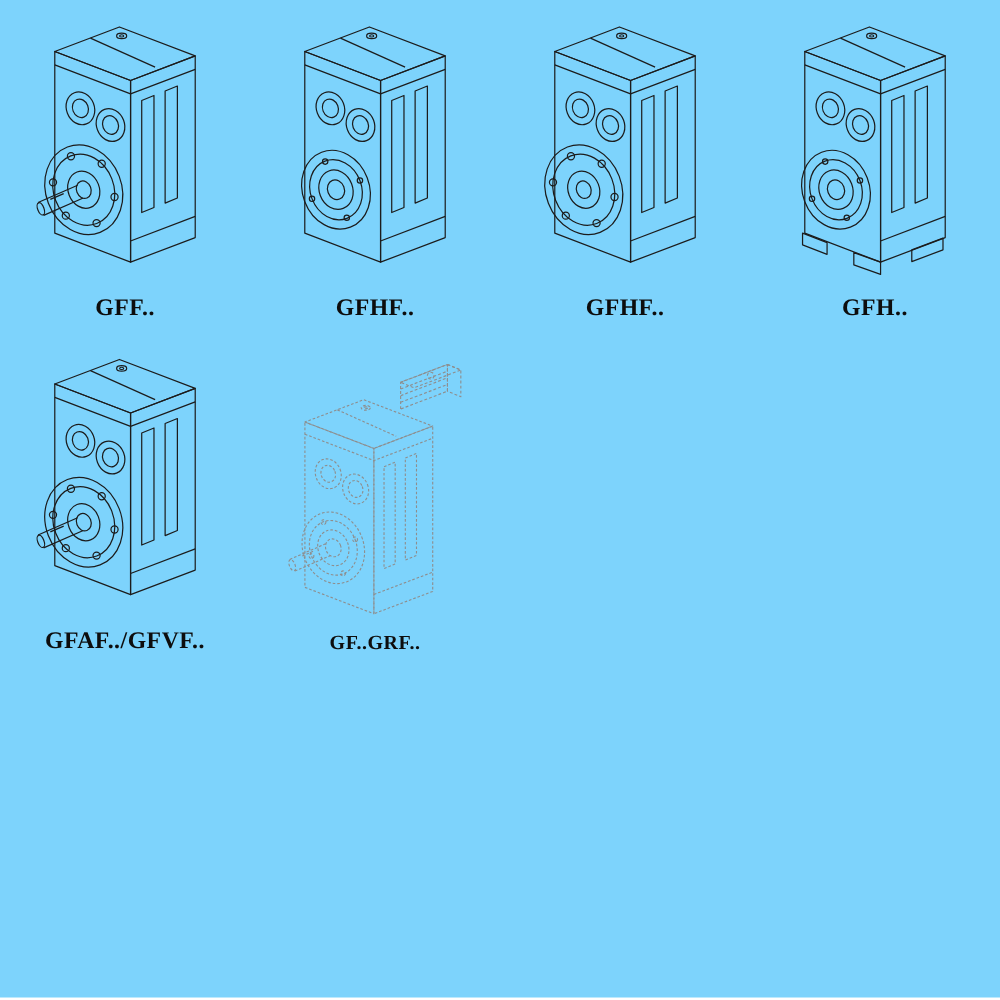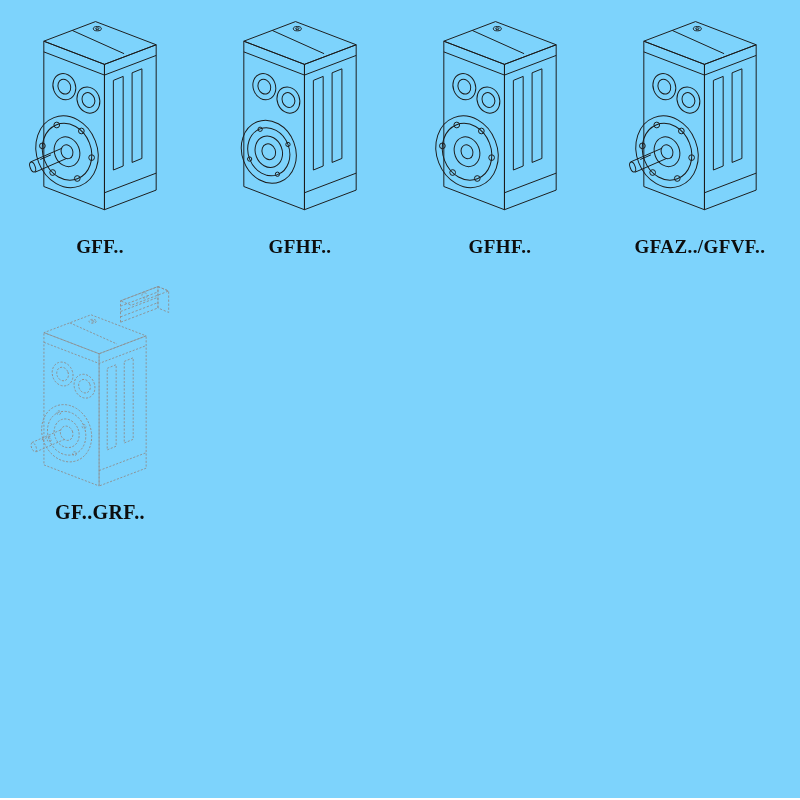--- a/index.html
+++ b/index.html
@@ -37,21 +37,21 @@
   }
   .label {
     font-weight: bold;
     font-size: 19px;
     letter-spacing: 0.4px;
     color: #0d0d0d;
     margin-top: 4px;
     white-space: nowrap;
   }
   .cell.big .label {
-    font-size: 20px;
+    font-size: 16px;
     font-family: Liberation Serif, serif;
   }
   .cell.boxed {
     outline: 1px solid #e2e2e2;
     outline-offset: -2px;
   }
   svg.draw { color: #1c1c1c; }
   svg.draw.light {
     color: #8e8e8e;
     stroke-dasharray: 2.6 1.9;
@@ -198,32 +198,41 @@
 
   <div class="cell">
     <svg class="draw" viewBox="0 0 190 240">
       <use href="#g-housing"></use>
         <use href="#g-topholes"></use>
         <use href="#g-flange"></use>
     </svg>
     <div class="label">GFHF..</div>
   </div>
 
+  <div class="cell">
+    <svg class="draw" viewBox="0 0 190 240">
+      <use href="#g-housing"></use>
+        <use href="#g-topholes"></use>
+        <use href="#g-bore"></use>
+        <use href="#g-feet"></use>
+    </svg>
+    <div class="label">GFH..</div>
+  </div>
 
 
 
 
   <div class="cell">
     <svg class="draw" viewBox="0 0 190 240">
       <use href="#g-housing"></use>
         <use href="#g-topholes"></use>
         <use href="#g-flange"></use>
         <use href="#g-shaft"></use>
     </svg>
-    <div class="label">GFAZ../GFVF..</div>
+    <div class="label">GFAF../GFVF..</div>
   </div>
 
 
   <div class="cell big">
     <svg class="draw light" viewBox="0 0 190 240">
       <use href="#g-inputbox"></use>
       <g transform="translate(3,32) scale(0.91)">
         <use href="#g-housing"></use>
           <use href="#g-topholes"></use>
           <use href="#g-bore"></use>

